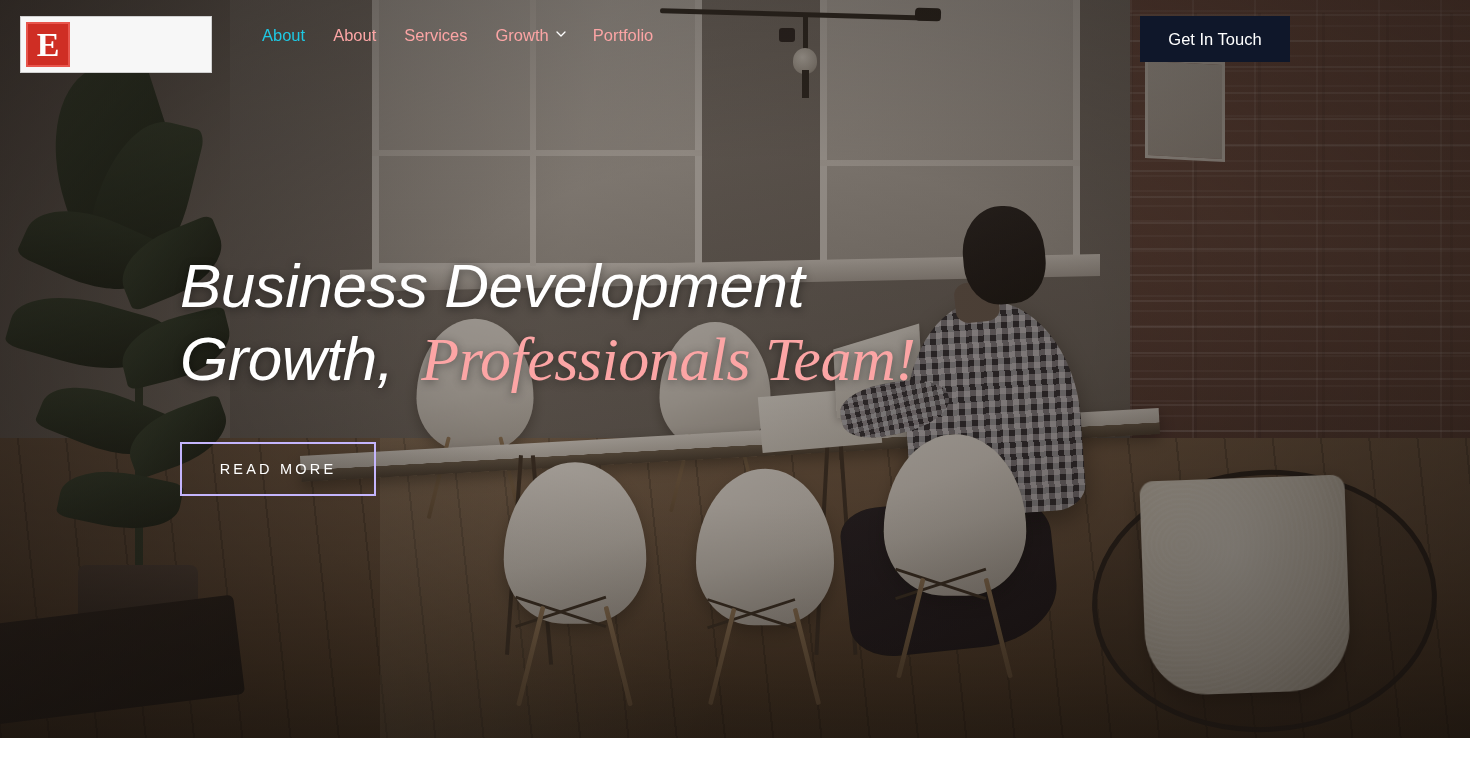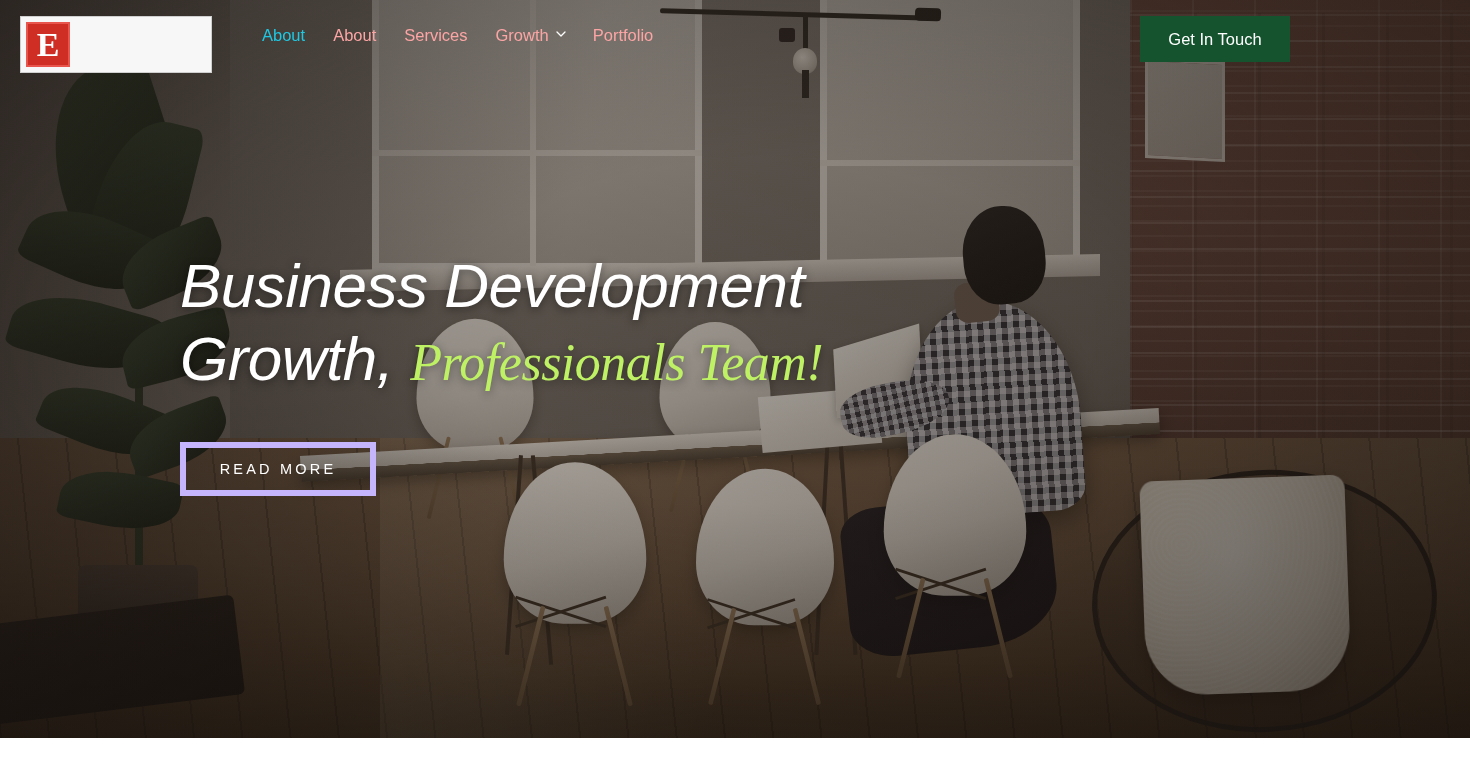--- a/index.html
+++ b/index.html
@@ -318,48 +318,49 @@
     padding:0 28px 0 0; display:inline-flex; align-items:center; gap:7px;
     white-space:nowrap;
   }
   .nav a.active{ color:#1ec8e3; }
   .chev{ display:inline-block; width:9px; height:9px; position:relative; top:-2px; }
   .chev svg{ display:block; }
 
   .cta {
     position:absolute; left:1140px; top:16px;
     width:150px; height:46px;
-    background:#14532d;
+    background:#0f172a;
     color:#ffffff; font-size:16.5px;
     display:flex; align-items:center; justify-content:center;
     border:none; cursor:pointer;
     font-family:"Liberation Sans", sans-serif;
   }
 
   
   .hero-content{ position:absolute; left:180px; top:250px; z-index:30; }
   .headline{
     font-family:"Liberation Sans", sans-serif;
     font-style:italic; font-weight:400;
     font-size:62px; line-height:1.175;
     color:#ffffff;
     text-shadow:0 2px 10px rgba(0,0,0,.45);
     letter-spacing:-.5px;
     white-space:nowrap;
   }
   .headline .accent{
-    color:#bef264;
+    color:#fca5a5;
     font-family:"Liberation Serif", serif;
     font-style:italic;
-    font-size:52px;
+    font-size:62px;
+    margin-left:11px;
   }
   .read-more{
     margin-top:46px;
     width:196px; height:54px;
-    border:6px solid #c4b5fd;
+    border:2px solid #c4b5fd;
     background:transparent;
     color:#ffffff;
     font-size:14.5px; letter-spacing:3.2px;
     display:flex; align-items:center; justify-content:center;
     cursor:pointer;
     font-family:"Liberation Sans", sans-serif;
   }
 
   
   .below-fold{

